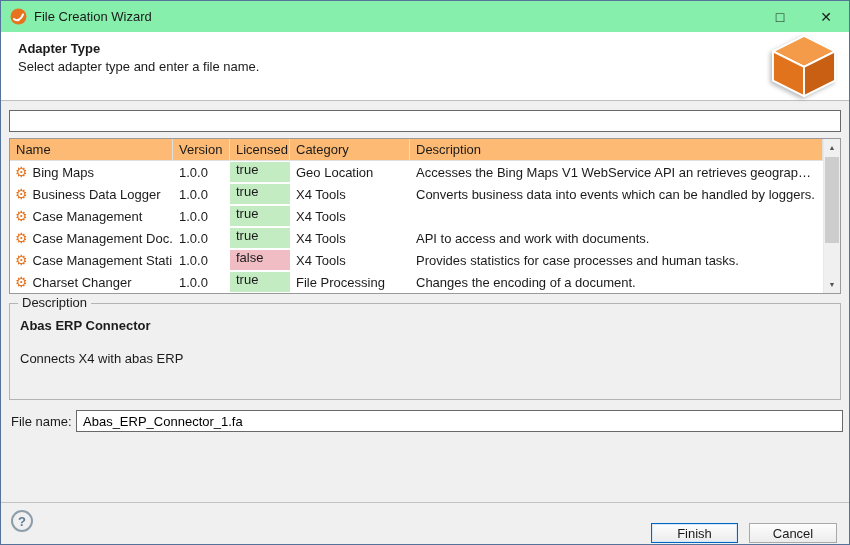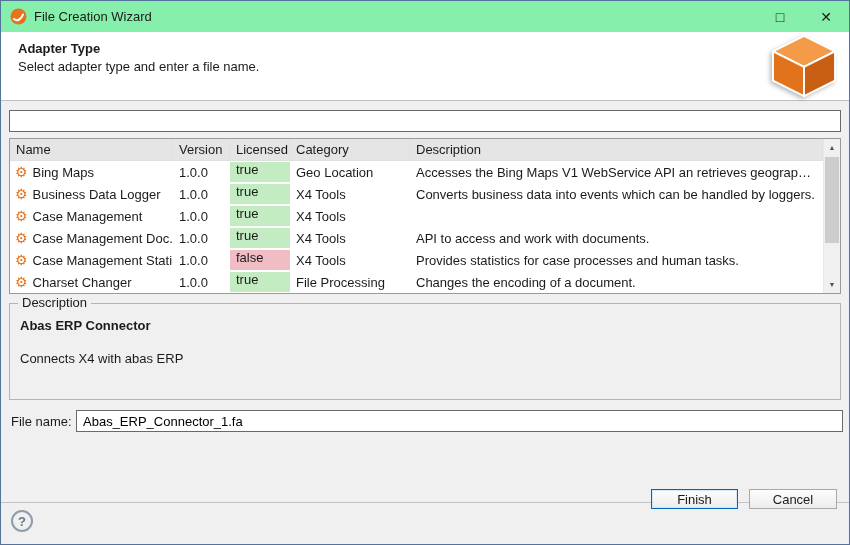--- a/index.html
+++ b/index.html
@@ -46,21 +46,21 @@
   }
 
   
   .table {
     position:absolute; left:8px; top:137px; width:832px; height:156px;
     background:#fff; border:1px solid #9a9a9a;
   }
   .thead {
     display:grid; grid-template-columns:163px 57px 60px 120px 1fr;
     height:22px; width:calc(100% - 17px);
-    border-bottom:1px solid #e0e0e0; background:#e5e5e5;
+    border-bottom:1px solid #e0e0e0; background:#fdba74;
   }
   .th {
     position:relative; padding:3px 6px; border-right:1px solid #e0e0e0;
     white-space:nowrap; overflow:hidden; font-size:13px;
   }
   .sort-caret {
     position:absolute; left:50%; top:-3px; transform:translateX(-50%);
     font-size:12px; color:#5a5a5a;
   }
   .trow {
@@ -110,21 +110,21 @@
 
   
   .footer-sep { position:absolute; left:0; right:0; top:501px; border-top:1px solid #c3c3c3; }
   .help {
     position:absolute; left:10px; top:509px; width:22px; height:22px;
     border-radius:50%; border:2px solid #8d9dab; color:#5b7a94;
     display:grid; place-items:center; font-size:13px; font-weight:bold;
     background:transparent; cursor:default;
   }
   .btn {
-    position:absolute; top:488px; height:20px;
+    position:absolute; top:522px; height:20px;
     background:linear-gradient(#fdfdfd,#ececec);
     border:1px solid #a9a9a9; font-family:inherit; font-size:13px;
     color:#1b1b1b; cursor:default;
   }
   .btn-finish { left:650px; width:87px; border:1px solid #0067c0;
     box-shadow: inset 0 0 0 1px #d6e7f7; }
   .btn-cancel { left:748px; width:88px; }
 </style>
 </head>
 <body>

